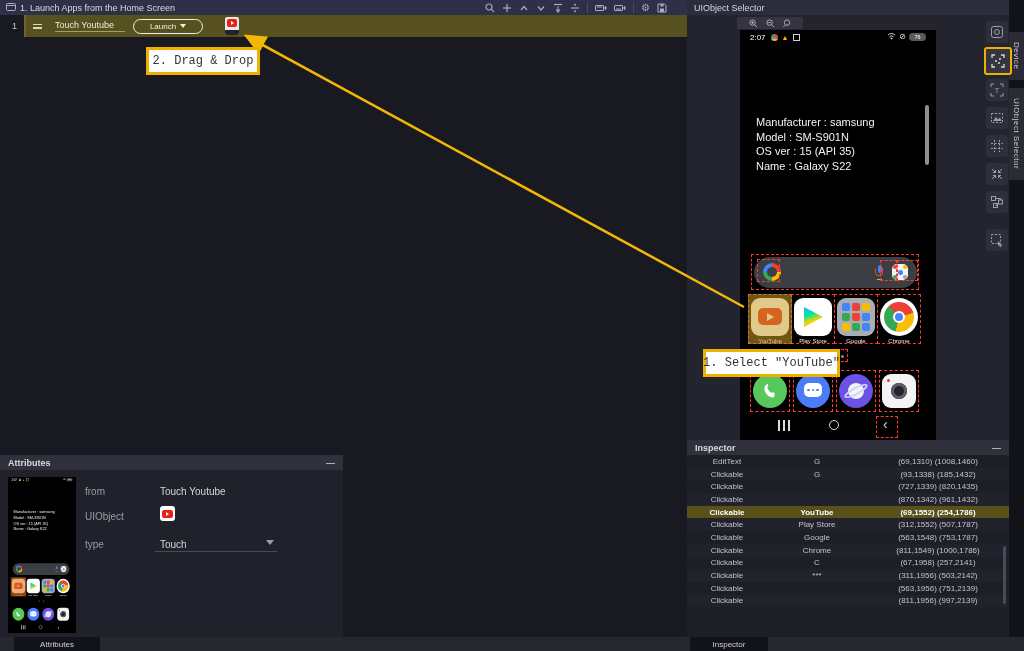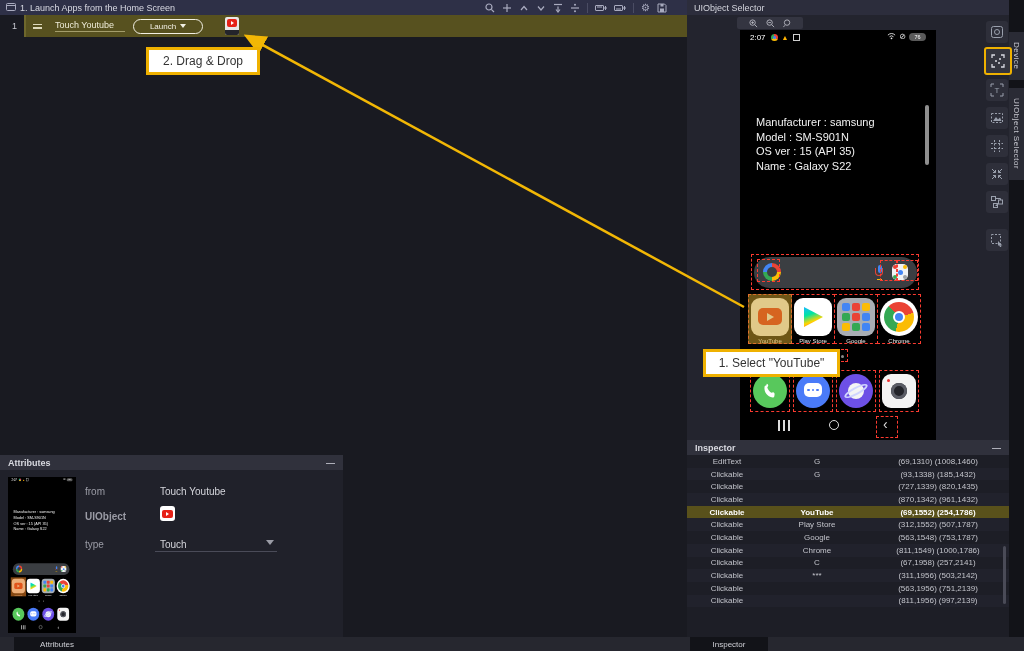--- a/index.html
+++ b/index.html
@@ -21,21 +21,21 @@
   .step-name{margin-left:13px;width:70px;border-bottom:1px solid #a49d6b;color:#efecd9;font-size:9px;padding-bottom:1px;white-space:nowrap;}
   .action-pill{margin-left:8px;width:68px;height:13px;border:1.5px solid #f2f0e4;border-radius:9px;color:#f2f0e4;font-size:8px;display:flex;align-items:center;justify-content:center;gap:4px;cursor:pointer;}
   .dd-tri{width:0;height:0;border-left:3px solid transparent;border-right:3px solid transparent;border-top:4px solid #f2f0e4;}
   .step-obj{margin-left:22px;width:14px;height:18px;background:#e9e9e9;border-radius:2px;position:relative;overflow:hidden;}
   .step-obj .yt-sq{position:absolute;left:2px;top:2px;width:10px;height:8px;background:#e62117;border-radius:2px;}
   .step-obj .yt-tri{position:absolute;left:5.5px;top:4px;width:0;height:0;border-left:3px solid #fff;border-top:2px solid transparent;border-bottom:2px solid transparent;}
   .step-obj .cap{position:absolute;left:0;bottom:0;width:100%;height:5px;background:#23242b;}
   .step-remove{position:absolute;right:8px;top:18px;color:#e8e4c6;font-size:11px;line-height:11px;cursor:pointer;}
 
   
-  .callout{position:absolute;background:#ffffff;border:3px solid #efb100;color:#333;font-size:12px;display:flex;align-items:center;justify-content:center;z-index:7;white-space:nowrap;}
+  .callout{position:absolute;background:#ffffff;border:3px solid #efb100;color:#333;font-size:12px;display:flex;align-items:center;justify-content:center;z-index:7;white-space:nowrap;font-family:Liberation Mono, monospace;}
   #callout-drag{left:146px;top:47px;width:108px;height:22px;}
   #callout-select{left:703px;top:349px;width:131px;height:22px;}
   #od-box{left:890px;top:45px;width:80px;height:26px;font-size:15px;}
 
   .arrow-layer{position:absolute;left:0;top:0;z-index:6;pointer-events:none;}
 
   
   .sel-header{position:absolute;left:687px;top:0;width:322px;height:15px;background:#2c2d3c;color:#d4d5dd;font-size:9px;display:flex;align-items:center;padding:0 7px;box-sizing:border-box;}
   .sel-body{position:absolute;left:687px;top:15px;width:322px;height:425px;background:#23242e;}
   .zoombar{position:absolute;left:737px;top:17px;width:66px;height:12px;background:#343541;border-radius:2px;display:flex;gap:8px;align-items:center;justify-content:center;z-index:2;}
@@ -610,21 +610,21 @@
             <i></i>
             <i></i>
             <i></i>
           </div>
         <div class="nav-home"></div>
         <div class="nav-back">‹</div>
       </div>
     </div>
     <span class="flabel" style="left:85px;top:31px;">from</span>
     <span class="fvalue" style="left:160px;top:31px;">Touch Youtube</span>
-    <span class="flabel" style="left:85px;top:56px;font-weight:bold;">UIObject</span>
+    <span class="flabel" style="left:85px;top:56px;">UIObject</span>
     <span class="uiobj-ico">
         <span class="rsq"></span>
         <span class="tri"></span>
       </span>
     <span class="flabel" style="left:85px;top:84px;">type</span>
     <span class="fvalue" style="left:160px;top:84px;">Touch</span>
     <span class="type-line"></span>
     <span class="type-caret"></span>
   </div>
 

